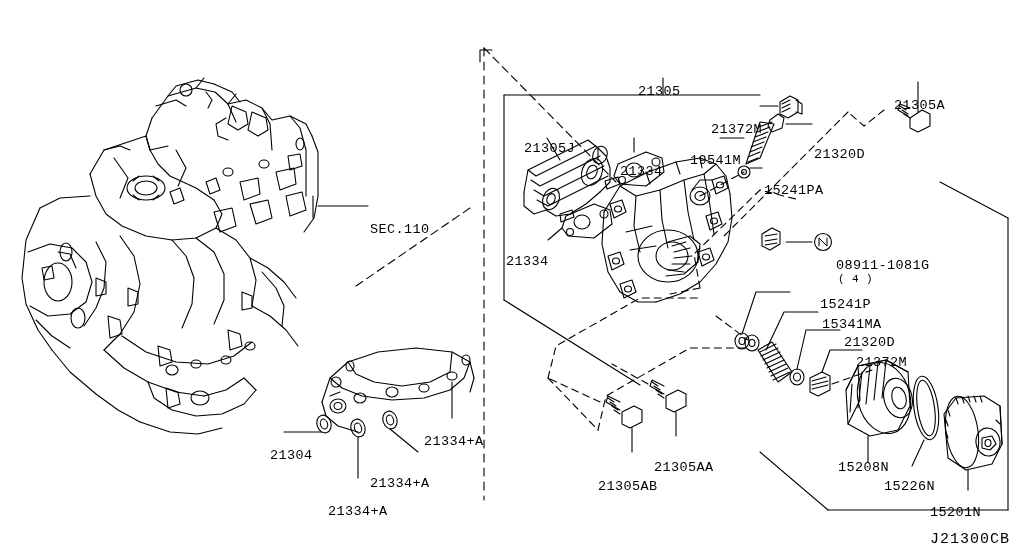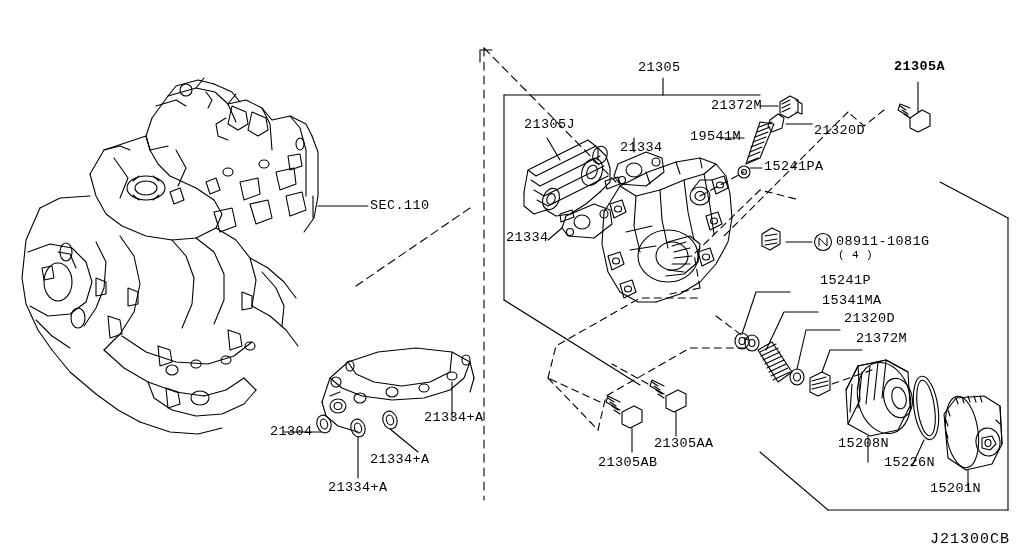--- a/index.html
+++ b/index.html
@@ -24,20 +24,21 @@
     top: 0;
   }
   .lbl {
     position: absolute;
     font-family: "Liberation Mono", monospace;
     font-size: 13.5px;
     letter-spacing: 0.4px;
     color: #000000;
     white-space: nowrap;
     line-height: 1;
+    margin-top: 24px;
   }
   .lbl.sm {
     font-size: 11px;
   }
   .drawno {
     position: absolute;
     right: 14px;
     bottom: 12px;
     font-family: Liberation Mono, monospace;
     font-size: 15px;
@@ -438,21 +439,21 @@
   <div class="lbl" style="left:506px; top:231px;">21334</div>
 
   <div class="lbl" style="left:711px; top:99px;">21372M</div>
 
   <div class="lbl" style="left:814px; top:124px;">21320D</div>
 
   <div class="lbl" style="left:690px; top:130px;">19541M</div>
 
   <div class="lbl" style="left:764px; top:160px;">15241PA</div>
 
-  <div class="lbl" style="left:894px; top:60px;font-weight:bold;">21305A</div>
+  <div class="lbl" style="left:894px; top:75px;">21305A</div>
 
   <div class="lbl" style="left:836px; top:235px;">08911-1081G</div>
   <div class="lbl sm" style="left:838px; top:250px;">( 4 )</div>
 
   <div class="lbl" style="left:820px; top:274px;text-align:center;">15241P</div>
 
   <div class="lbl" style="left:822px; top:294px;">15341MA</div>
 
   <div class="lbl" style="left:844px; top:312px;">21320D</div>
 

